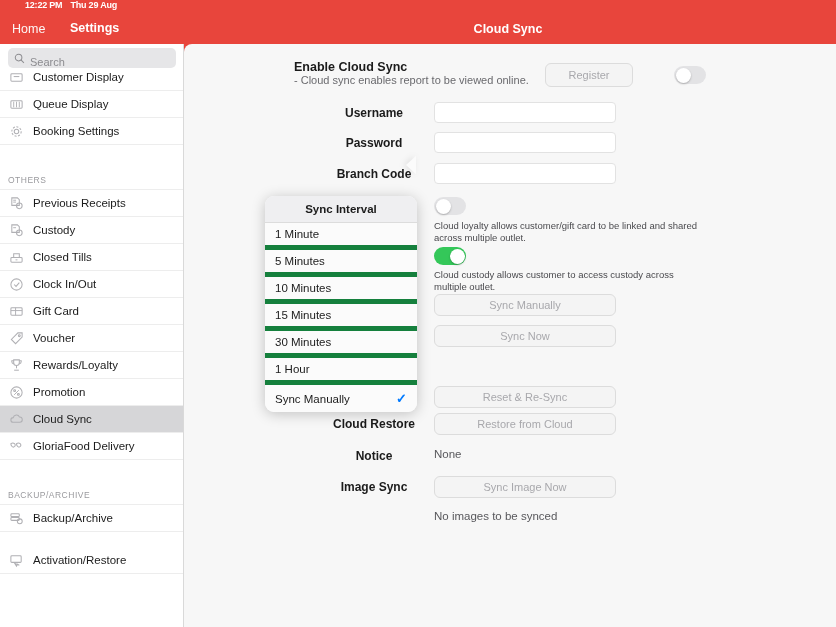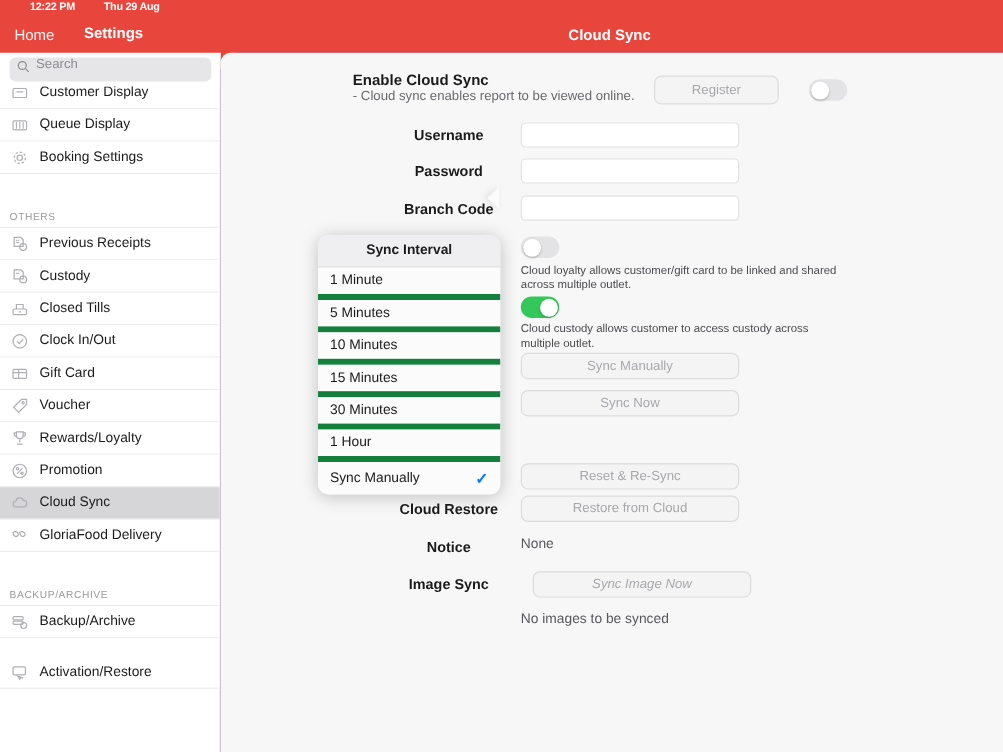--- a/index.html
+++ b/index.html
@@ -12,21 +12,21 @@
   #app { position: relative; width: 836px; height: 627px; }
 
   
   .statusbar {
     position: absolute; top: 0; left: 0; width: 836px; height: 15px;
     background: #e8453c; color: #fff;
     font-size: 9px; font-weight: bold;
     display: flex;  padding-left: 16px;
   }
   .sb-time { margin-left: 9px; letter-spacing: -0.2px; }
-  .sb-date { margin-left: 24px; letter-spacing: -0.2px; }
+  .sb-date { margin-left: 8px; letter-spacing: -0.2px; }
   .sb-right { margin-left: auto; margin-right: 7px; display: flex; align-items: center; gap: 4px; margin-top: 22px; }
   .wifi-ico { display:block; }
   .sb-batt-pct { font-size: 9px; font-weight: bold; }
   .batt {
     width: 20px; height: 9px; border: 1px solid #fff; border-radius: 2px;
     position: relative; padding: 1px;
   }
   .batt::after {
     content:""; position: absolute; right: -3px; top: 2.5px;
     width: 2px; height: 3px; background: #fff; border-radius: 0 1px 1px 0;
@@ -56,21 +56,21 @@
     position: absolute; left: 0; top: 44px; width: 184px; height: 583px;
     background: #ffffff; border-right: 1px solid #d9d9d9;
     overflow: hidden;
   }
   .search-wrap {
     position: absolute; top: 0; left: 0; width: 184px; height: 28px;
     background: #ffffff; padding: 4px 8px; z-index: 5;
   }
   .search-box {
     width: 100%; height: 20px; background: #e6e6e8; border-radius: 5px;
-    display: flex; align-items: flex-start; padding: 0 6px; gap: 5px;
+    display: flex; align-items: flex-end; padding: 0 6px; gap: 5px;
   }
   .search-box .ph { color: #8c8c90; font-size: 11px; }
 
   .list { position: absolute; top: 20px; left: 0; width: 184px; }
   .row {
     height: 27px; display: flex; align-items: center;
     padding-left: 8px; gap: 9px;
     border-bottom: 1px solid #ededed;
     background: #fff;
   }
@@ -103,21 +103,21 @@
   .finput {
     background: #fff; border: 1px solid #e2e2e2; border-radius: 4px;
     height: 21px; width: 182px;
   }
   .btn {
     border: 1px solid #dcdcdc; border-radius: 6px; background: #f4f4f4;
     color: #a8a8ac; font-size: 11px; display:flex; align-items:center; justify-content:center;
     height: 22px;
   }
   .btn.wide { width: 182px; }
-  .btn.reg { width: 104px; height: 24px; }
+  .btn.reg { width: 88px; height: 24px; }
 
   .toggle {
     width: 32px; height: 18px; border-radius: 9px; background: #e3e3e5;
     position: relative; flex: 0 0 32px;
   }
   .toggle i {
     position: absolute; top: 1.5px; left: 1.5px;
     width: 15px; height: 15px; border-radius: 50%; background: #fff;
     box-shadow: 0 1px 2px rgba(0,0,0,.25);
   }
@@ -386,21 +386,21 @@
       <div class="btn wide" style="position:absolute; left:250px; top:281px;">Sync Now</div>
       <div class="btn wide" style="position:absolute; left:250px; top:342px;">Reset &amp; Re-Sync</div>
 
       <div class="flabel" style="position:absolute; left:140px; top:373px; width:100px;">Cloud Restore</div>
       <div class="btn wide" style="position:absolute; left:250px; top:369px;">Restore from Cloud</div>
 
       <div class="flabel" style="position:absolute; left:140px; top:405px; width:100px;">Notice</div>
       <div class="static-txt" style="position:absolute; left:250px; top:404px;">None</div>
 
       <div class="flabel" style="position:absolute; left:140px; top:436px; width:100px;">Image Sync</div>
-      <div class="btn wide" style="position:absolute; left:260px; top:432px;font-style:italic;">Sync Image Now</div>
+      <div class="btn wide" style="position:absolute; left:250px; top:432px;">Sync Image Now</div>
       <div class="static-txt" style="position:absolute; left:250px; top:466px;">No images to be synced</div>
 
       <div class="pop-arrow"></div>
 
       <div class="popover">
         <div class="pop-head">Sync Interval</div>
         <div id="popover-options">
             <div class="pop-item">
               <span>1 Minute</span>
             </div>

